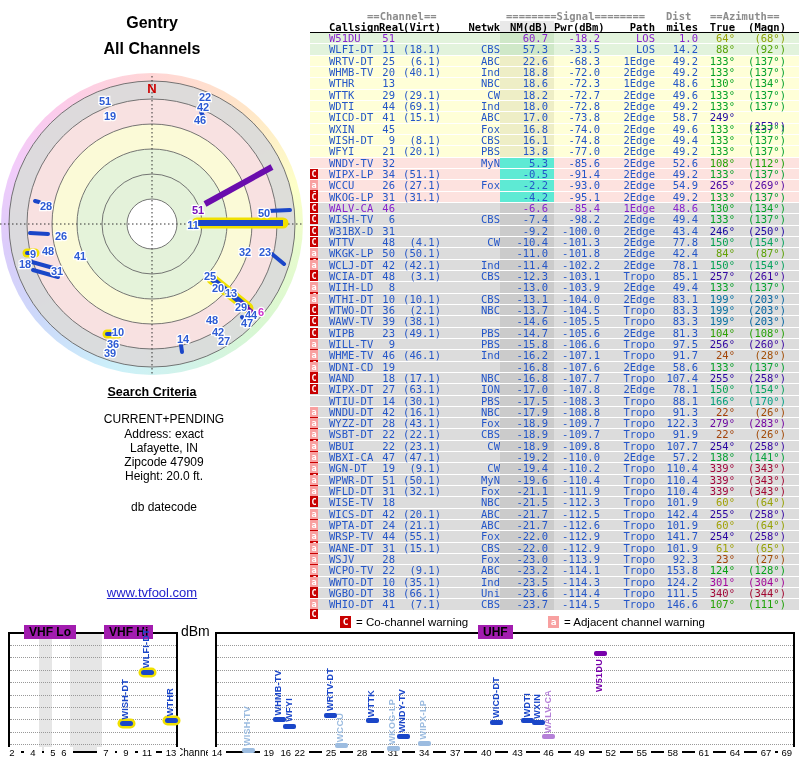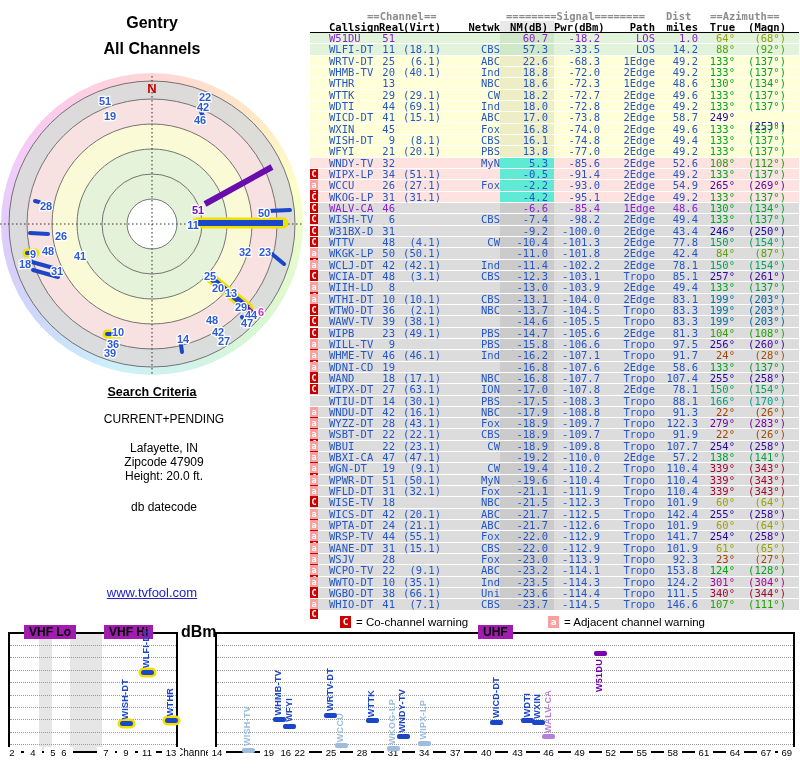--- a/index.html
+++ b/index.html
@@ -56,21 +56,21 @@
   .chart{position:absolute;left:0;top:610px;width:800px;height:158px;font-family:"Liberation Sans",sans-serif;}
   .panel{position:absolute;top:22px;height:121px;border:2px solid #000;box-sizing:border-box;background:#fff;}
   .grid{position:absolute;left:0;width:100%;height:0;border-top:1px dotted #999;}
   .gband{position:absolute;top:0;height:100%;background:#e6e6e6;}
   .bar{position:absolute;width:13px;height:5px;border-radius:2px;}
   .hl{box-shadow:0 0 0 2.5px #f0e000;border-radius:3px;}
   .vlabel{position:absolute;writing-mode:vertical-rl;transform:rotate(180deg);
     font:bold 9px "Liberation Sans",sans-serif;letter-spacing:.3px;white-space:nowrap;}
   .ptitle{position:absolute;top:15px;background:#a21caf;padding:0 5px;font-size:12px;font-weight:bold;color:#000;}
   .ytick{position:absolute;width:30px;text-align:right;font-size:15px;color:#000;margin-left:40px;}
-  .dbm-lab{position:absolute;font-size:16px;font-weight:bold;color:#000;}
+  .dbm-lab{position:absolute;font-size:14px;font-weight:normal;color:#000;}
   .ctick{position:absolute;top:137px;width:18px;margin-left:-9px;text-align:center;
     background:#fff;font-size:9.5px;color:#000;}
   .chan-lab{position:absolute;top:137px;font-size:10px;color:#000;background:#fff;}
   .legend-item{position:absolute;top:6px;font-size:11.5px;color:#000;display:flex;align-items:center;gap:5px;}
   .lbox{display:inline-block;width:11px;height:12px;text-align:center;
     font:bold 9.5px "DejaVu Sans Mono",monospace;line-height:12px;}
 </style>
 </head>
 <body>
 
@@ -141,20 +141,21 @@
           <text x="183" y="271" text-anchor="middle" font-family="Liberation Sans, sans-serif" font-size="11" font-weight="bold" fill="#2d5bd4" stroke="#ffffff" stroke-width="2.5" paint-order="stroke">14</text>
           <text x="118" y="264" text-anchor="middle" font-family="Liberation Sans, sans-serif" font-size="11" font-weight="bold" fill="#2d5bd4" stroke="#ffffff" stroke-width="2.5" paint-order="stroke">10</text>
           <text x="113" y="276" text-anchor="middle" font-family="Liberation Sans, sans-serif" font-size="11" font-weight="bold" fill="#2d5bd4" stroke="#ffffff" stroke-width="2.5" paint-order="stroke">36</text>
           <text x="110" y="285" text-anchor="middle" font-family="Liberation Sans, sans-serif" font-size="11" font-weight="bold" fill="#2d5bd4" stroke="#ffffff" stroke-width="2.5" paint-order="stroke">39</text>
         </g>
     </svg>
   </div>
 
   <div class="crit-title">Search Criteria</div>
   <div class="crit-line" style="top:412px">CURRENT+PENDING</div>
+  <div class="crit-line" style="top:427px">Address: exact</div>
   <div class="crit-line" style="top:441px">Lafayette, IN</div>
   <div class="crit-line" style="top:455px">Zipcode 47909</div>
   <div class="crit-line" style="top:469px">Height: 20.0 ft.</div>
   <div class="crit-line" style="top:500px">db datecode</div>
   <a class="site-link">www.tvfool.com</a>
 
   <div class="tablewrap">
     <div class="thead1">
       <span style="left:57px">==Channel==</span>
       <span style="left:196px">========Signal========</span>

